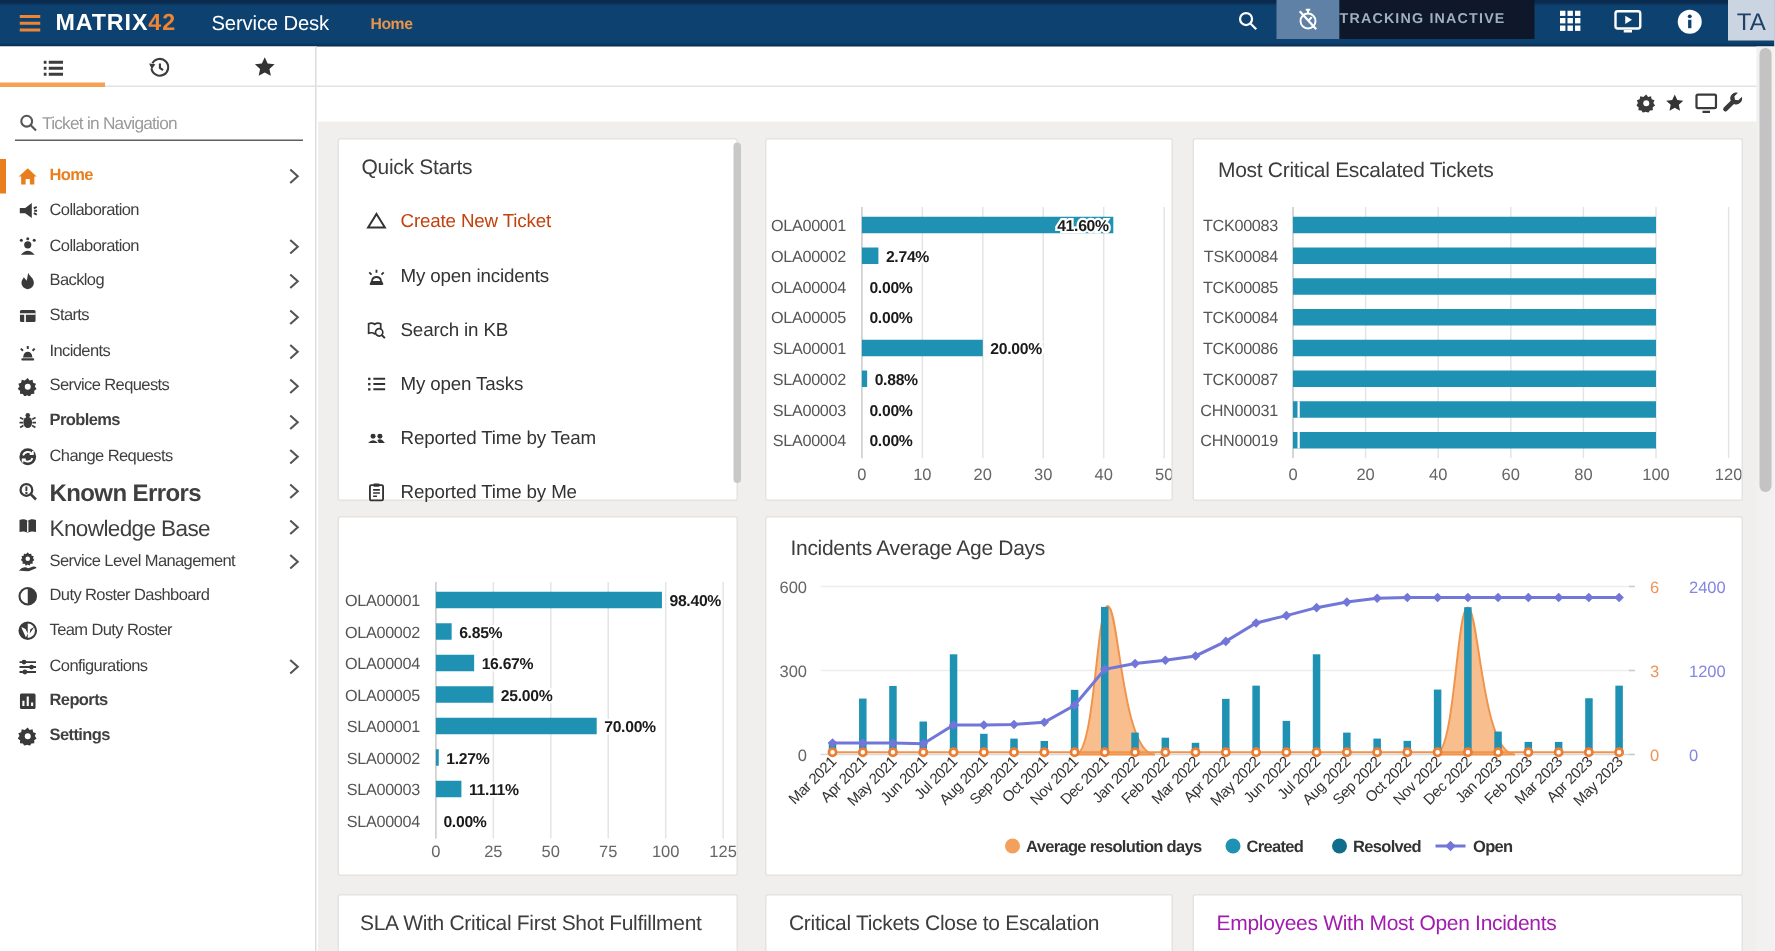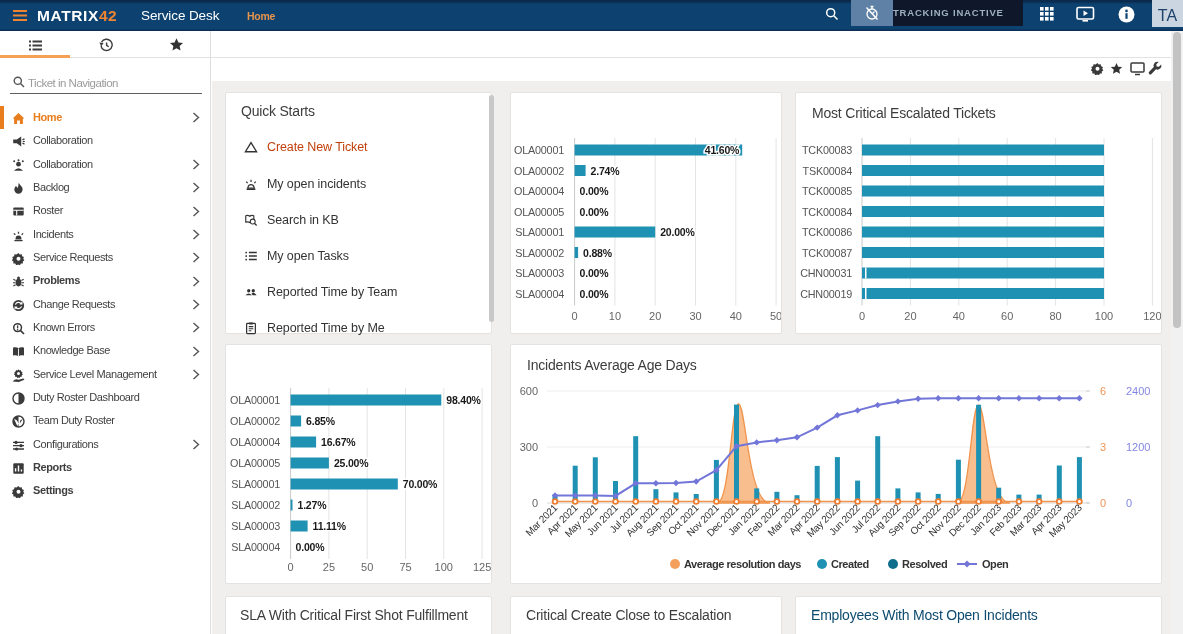--- a/index.html
+++ b/index.html
@@ -113,21 +113,21 @@
 <div class="abs" style="left:33px;top:180.9px;font-size:11px;letter-spacing:-0.4px;font-weight:normal;color:#3f3f3f">Backlog</div>
 <svg class="abs" style="left:192px;top:182.4px" width="8" height="11" fill="none" stroke="#555" stroke-width="1.4">
     <path d="M1.5 1 L6.5 5.5 L1.5 10"></path>
   </svg>
 <div class="abs" style="left:12px;top:204.2px;width:13px;height:13px"><svg width="13" height="13" viewBox="0 0 13 13" fill="#3a3a3a" stroke="#3a3a3a" stroke-width="0">
       <g stroke="#3a3a3a">
         <rect x="1.3" y="2.6" width="10.4" height="8" rx="1"></rect>
         <path d="M1.3 5.3 h10.4 M4.7 5.3 v5.3" stroke="#fff" stroke-width="1.1" fill="none"></path>
       </g>
     </svg></div>
-<div class="abs" style="left:33px;top:204.2px;font-size:11px;letter-spacing:-0.4px;font-weight:normal;color:#3f3f3f">Roster</div>
+<div class="abs" style="left:33px;top:204.2px;font-size:11px;letter-spacing:-0.4px;font-weight:normal;color:#3f3f3f">Starts</div>
 <svg class="abs" style="left:192px;top:205.7px" width="8" height="11" fill="none" stroke="#555" stroke-width="1.4">
     <path d="M1.5 1 L6.5 5.5 L1.5 10"></path>
   </svg>
 <div class="abs" style="left:12px;top:227.6px;width:13px;height:13px"><svg width="13" height="13" viewBox="0 0 13 13" fill="#3a3a3a" stroke="#3a3a3a" stroke-width="0">
       <g stroke="#3a3a3a">
         <path d="M3.6 9.4 a2.9 2.9 0 0 1 5.8 0 l0.3 1 H3.3 Z"></path>
         <rect x="2.2" y="10.9" width="8.6" height="1.4" rx="0.7"></rect>
         <path d="M6.5 4.7 V2.7 M3.3 5.8 L1.9 4.4 M9.7 5.8 L11.1 4.4" stroke-width="1.3" fill="none"></path>
       </g>
     </svg></div>
@@ -168,31 +168,31 @@
     <path d="M1.5 1 L6.5 5.5 L1.5 10"></path>
   </svg>
 <div class="abs" style="left:12px;top:320.9px;width:13px;height:13px"><svg width="13" height="13" viewBox="0 0 13 13" fill="#3a3a3a" stroke="#3a3a3a" stroke-width="0">
       <g stroke="#3a3a3a">
         <circle cx="5.6" cy="5.6" r="3.9" fill="none" stroke-width="1.5"></circle>
         <path d="M8.6 8.6 L12 12" stroke-width="1.7" fill="none"></path>
         <path d="M5.6 3.4 v3" stroke-width="1.3" fill="none"></path>
         <circle cx="5.6" cy="7.7" r="0.8" stroke="none"></circle>
       </g>
     </svg></div>
-<div class="abs" style="left:33px;top:320.9px;font-size:11px;letter-spacing:-0.4px;font-weight:normal;color:#3f3f3f">Known Errors</div>
+<div class="abs" style="left:33px;top:320.9px;font-size:16px;letter-spacing:-0.4px;font-weight:bold;color:#3f3f3f">Known Errors</div>
 <svg class="abs" style="left:192px;top:322.4px" width="8" height="11" fill="none" stroke="#555" stroke-width="1.4">
     <path d="M1.5 1 L6.5 5.5 L1.5 10"></path>
   </svg>
 <div class="abs" style="left:12px;top:344.3px;width:13px;height:13px"><svg width="13" height="13" viewBox="0 0 13 13" fill="#3a3a3a" stroke="#3a3a3a" stroke-width="0">
       <g stroke="#3a3a3a">
         <path d="M1 2.7 C3 1.9 5.2 2.2 6.5 3.3 C7.8 2.2 10 1.9 12 2.7 V10.6 C10 10 7.8 10.2 6.5 11.3 C5.2 10.2 3 10 1 10.6 Z"></path>
         <path d="M6.5 3.5 V11" stroke="#fff" stroke-width="0.9" fill="none"></path>
       </g>
     </svg></div>
-<div class="abs" style="left:33px;top:344.3px;font-size:11px;letter-spacing:-0.4px;font-weight:normal;color:#3f3f3f">Knowledge Base</div>
+<div class="abs" style="left:33px;top:344.3px;font-size:15px;letter-spacing:-0.4px;font-weight:normal;color:#3f3f3f">Knowledge Base</div>
 <svg class="abs" style="left:192px;top:345.8px" width="8" height="11" fill="none" stroke="#555" stroke-width="1.4">
     <path d="M1.5 1 L6.5 5.5 L1.5 10"></path>
   </svg>
 <div class="abs" style="left:12px;top:367.7px;width:13px;height:13px"><svg width="13" height="13" viewBox="0 0 13 13" fill="#3a3a3a" stroke="#3a3a3a" stroke-width="0">
       <g stroke="#3a3a3a">
         <path d="M6.5 0.2 l0.9 1.2 1.4-0.3 0.3 1.4 1.4 0.4 -0.5 1.3 0.9 1.2 -1.2 0.9 0.1 1.5 -1.5 0 -0.7 1.3 -1.1-0.7 -1.3 0.7 -0.7-1.3 -1.5 0 0.1-1.5 -1.2-0.9 0.9-1.2 -0.5-1.3 1.4-0.4 0.3-1.4 1.4 0.3 Z"></path>
         <circle cx="6.5" cy="4.5" r="1.5" fill="#fff"></circle>
         <path d="M0.6 12.4 q3-3.4 6.2-1.6 l3.4-1.1 q1.8-0.4 2.2 1 l-5.6 2.3 Z"></path>
       </g>
     </svg></div>
@@ -555,16 +555,16 @@
       <circle cx="382" cy="219" r="5" fill="#0f6e8c"></circle>
       <text x="391" y="223" font-size="11" font-weight="bold" letter-spacing="-0.45" fill="#333">Resolved</text>
       <line x1="446" y1="219" x2="466" y2="219" stroke="#7276d8" stroke-width="2"></line>
       <path d="M456 215.5 l3.5 3.5 -3.5 3.5 -3.5-3.5 Z" fill="#7276d8"></path>
       <text x="471" y="223" font-size="11" font-weight="bold" letter-spacing="-0.45" fill="#333">Open</text>
     </svg>
   </div>
 <div class="card" style="left:225px;top:596px;width:267px;height:242px"></div>
 <div class="abs" style="left:240px;top:607px;font-size:14px;letter-spacing:-0.2px;color:#3d3d3d">SLA With Critical First Shot Fulfillment</div>
 <div class="card" style="left:510px;top:596px;width:272px;height:242px"></div>
-<div class="abs" style="left:526px;top:607px;font-size:14px;letter-spacing:-0.2px;color:#3d3d3d">Critical Create Close to Escalation</div>
+<div class="abs" style="left:526px;top:607px;font-size:14px;letter-spacing:-0.2px;color:#3d3d3d">Critical Tickets Close to Escalation</div>
 <div class="card" style="left:795px;top:596px;width:367px;height:242px"></div>
-<div class="abs" style="left:811px;top:607px;font-size:14px;letter-spacing:-0.2px;color:#0c4a6e">Employees With Most Open Incidents</div>
+<div class="abs" style="left:811px;top:607px;font-size:14px;letter-spacing:-0.2px;color:#a21caf">Employees With Most Open Incidents</div>
 <div class="abs" style="left:1171px;top:31px;width:12px;height:603px;background:#f1f1f1"></div>
 <div class="abs" style="left:1173px;top:32px;width:8px;height:296px;background:#c3c3c3;border-radius:4px"></div>
 </body></html>

